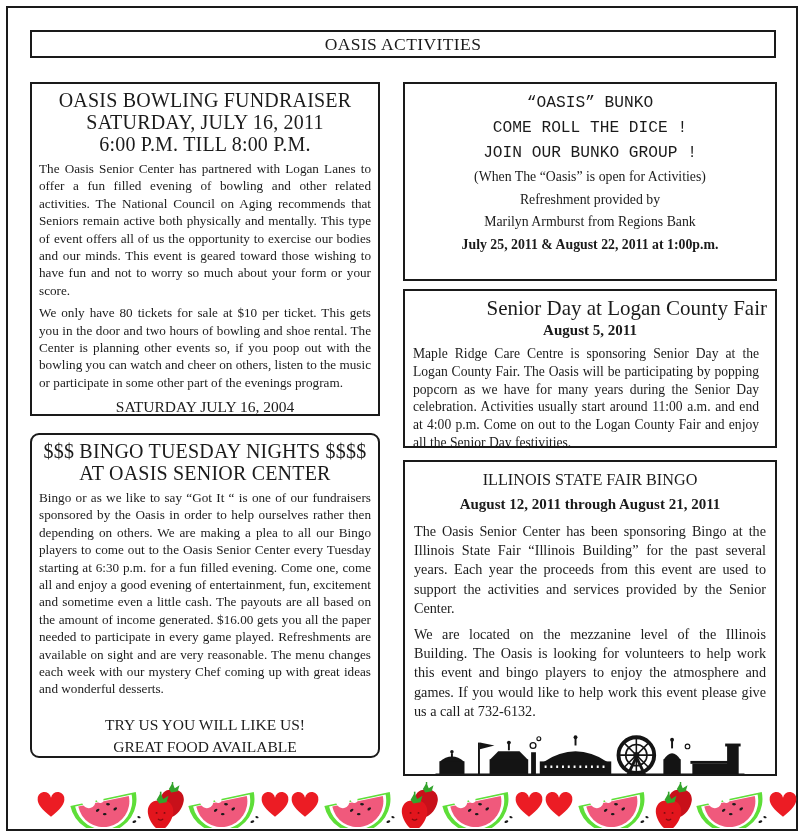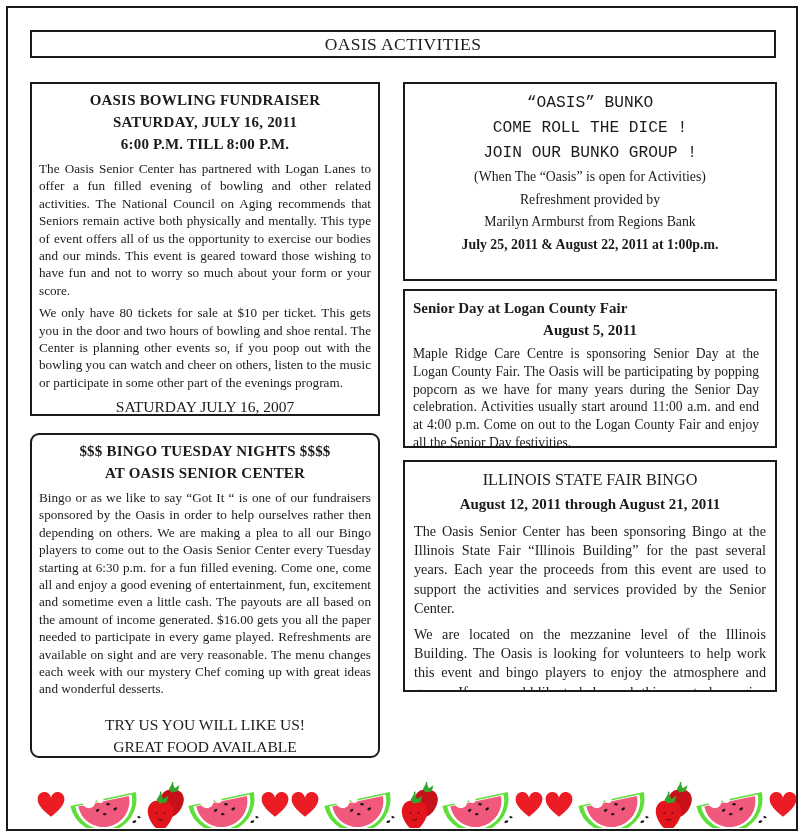--- a/index.html
+++ b/index.html
@@ -29,34 +29,34 @@
     left: 30px; top: 30px; width: 746px; height: 28px;
     display: flex; align-items: center; justify-content: center;
   }
   .header-title {
     font-size: 17.5px; letter-spacing: 0.4px; text-align: center;
   }
   .bowling-box  { left: 30px;  top: 82px;  width: 350px; height: 334px; padding: 5px 7px; }
   .bingo-box    { left: 30px;  top: 433px; width: 350px; height: 325px; padding: 5px 7px; border-radius: 9px; }
   .bunko-box    { left: 403px; top: 82px;  width: 374px; height: 199px; padding: 6px 8px; }
   .senior-box   { left: 403px; top: 289px; width: 374px; height: 159px; padding: 4px 8px; }
-  .fair-box     { left: 403px; top: 460px; width: 374px; height: 232px; padding: 5px 9px; }
-
-  .cap-title { font-size: 15px; line-height: 21px; text-align: center; margin: 1px 0; font-weight: bold; letter-spacing: 0.2px; }
+  .fair-box     { left: 403px; top: 460px; width: 374px; height: 316px; padding: 5px 9px; }
+
+  .cap-title { font-size: 20px; line-height: 21px; text-align: center; margin: 1px 0; font-weight: normal; letter-spacing: 0.2px; }
   .body-text { font-size: 13.2px; line-height: 17.4px; text-align: justify; margin: 5px 0 0 0; }
   .fair-body { font-size: 14.2px; line-height: 19.2px; text-align: justify; margin: 7px 0 0 0; }
   .center-line { text-align: center; }
   .bowl-footer { font-size: 15.5px; margin-top: 7px; }
   .bingo-footer { font-size: 15.5px; line-height: 22px; margin-top: 16px; }
 
   .bunko-big { font-size: 16.2px; line-height: 24px; text-align: center; margin: 1px 0; font-family: Liberation Mono, monospace; }
   .bunko-small { font-size: 13.8px; line-height: 22.5px; text-align: center; margin: 0; }
   .bunko-bold { font-weight: bold; }
 
-  .senior-title { font-size: 15px; line-height: 22px; text-align: left; font-weight: bold; margin: 2px 0 0 0; }
+  .senior-title { font-size: 21px; line-height: 22px; text-align: right; font-weight: normal; margin: 2px 0 0 0; }
   .senior-date  { font-size: 15px; line-height: 21px; text-align: center; font-weight: bold; margin: 1px 0 0 0; }
   .senior-body  { font-size: 13.6px; line-height: 17.8px; text-align: justify; margin: 4px 8px 0 0; }
 
   .fair-title { font-size: 16.2px; line-height: 23px; text-align: center; margin: 2px 0 0 0; font-weight: normal; }
   .fair-date  { font-size: 15px; line-height: 22px; text-align: center; font-weight: bold; margin: 1px 0 0 0; }
 
   .fairground-wrap { text-align: center; margin-top: 10px; }
 
   .decor-strip {
     position: absolute;
@@ -76,21 +76,21 @@
   <div class="box header-box">
     <div class="header-title">OASIS ACTIVITIES</div>
   </div>
 
   <section class="box bowling-box">
     <div class="cap-title">OASIS BOWLING FUNDRAISER</div>
     <div class="cap-title">SATURDAY, JULY 16, 2011</div>
     <div class="cap-title">6:00 P.M. TILL 8:00 P.M.</div>
     <p class="body-text">The Oasis Senior Center has partnered with Logan Lanes to offer a fun filled evening of bowling and other related activities. The National Council on Aging recommends that Seniors remain active both physically and mentally. This type of event offers all of us the opportunity to exercise our bodies and our minds. This event is geared toward those wishing to have fun and not to worry so much about your form or your score.</p>
     <p class="body-text">We only have 80 tickets for sale at $10 per ticket. This gets you in the door and two hours of bowling and shoe rental. The Center is planning other events so, if you poop out with the bowling you can watch and cheer on others, listen to the music or participate in some other part of the evenings program.</p>
-    <div class="center-line bowl-footer">SATURDAY JULY 16, 2007</div>
+    <div class="center-line bowl-footer">SATURDAY JULY 16, 2004</div>
   </section>
 
   <section class="box bingo-box">
     <div class="cap-title">$$$ BINGO TUESDAY NIGHTS $$$$</div>
     <div class="cap-title">AT OASIS SENIOR CENTER</div>
     <p class="body-text">Bingo or as we like to say “Got It “ is one of  our  fundraisers sponsored by the Oasis in order to help ourselves rather then depending on others. We are making a plea to all our Bingo players to come out to the Oasis Senior Center every Tuesday starting at 6:30 p.m. for a fun filled evening. Come one, come all and enjoy a good evening of entertainment, fun, excitement and sometime even a little cash. The payouts are all based on the amount of income generated. $16.00 gets you all the paper needed to participate in every game played. Refreshments are available on sight and are very reasonable. The menu changes each week with our mystery Chef coming up with great ideas and wonderful desserts.</p>
     <div class="center-line bingo-footer">TRY US YOU WILL LIKE US!</div>
     <div class="center-line" style="font-size:15.5px; line-height:22px;">GREAT FOOD AVAILABLE</div>
     <div class="center-line" style="font-size:15.5px; line-height:22px;">EVERY TUESDAY EVENING at 6:30 P.M.</div>
   </section>

